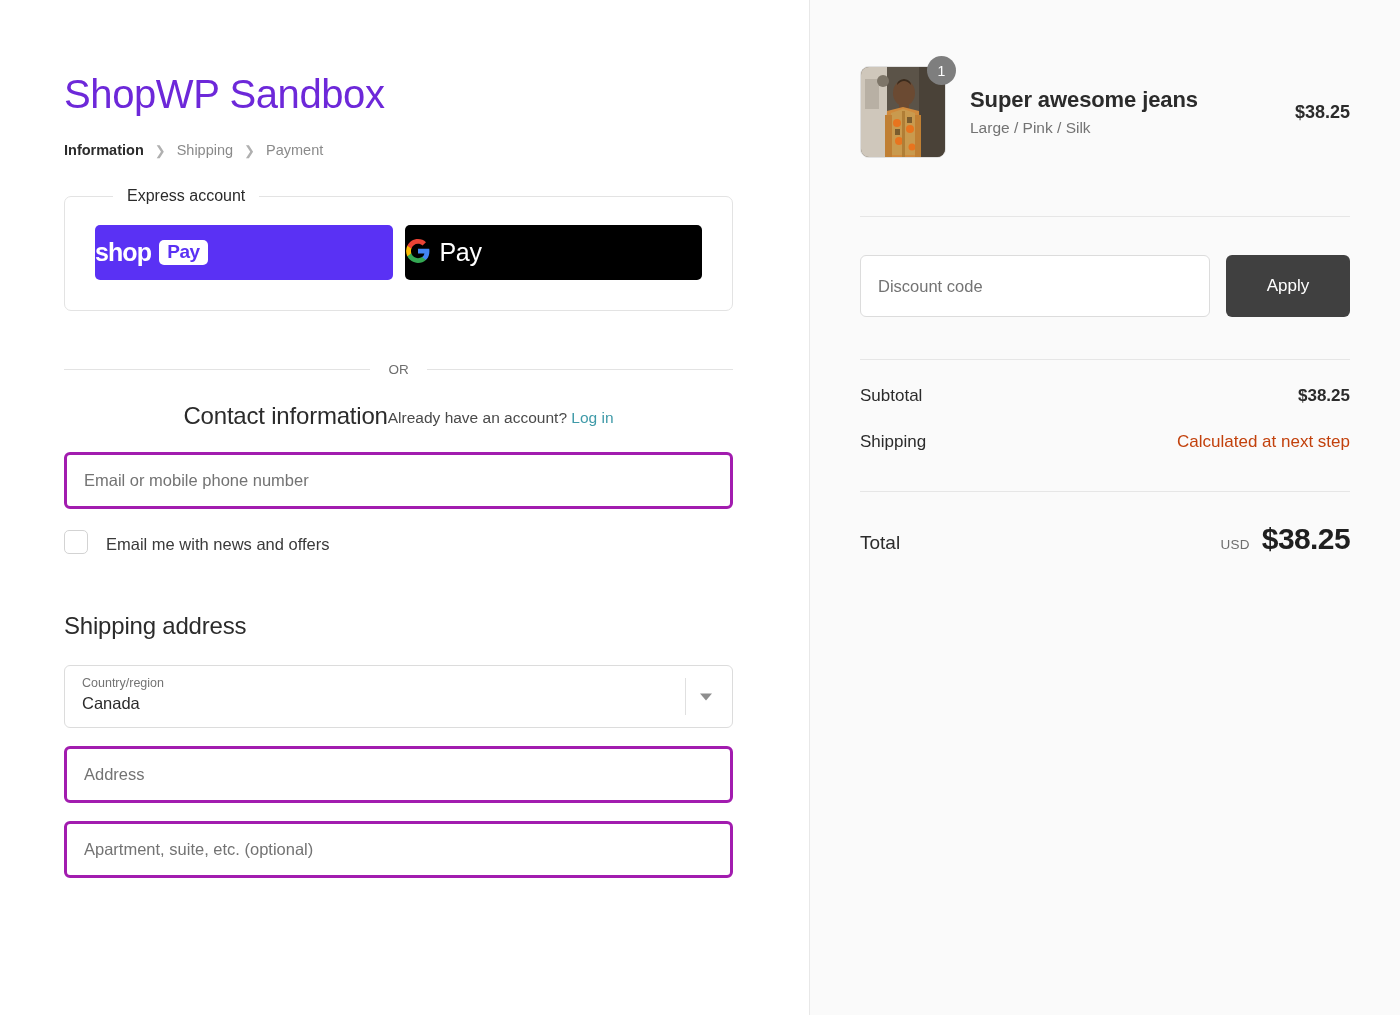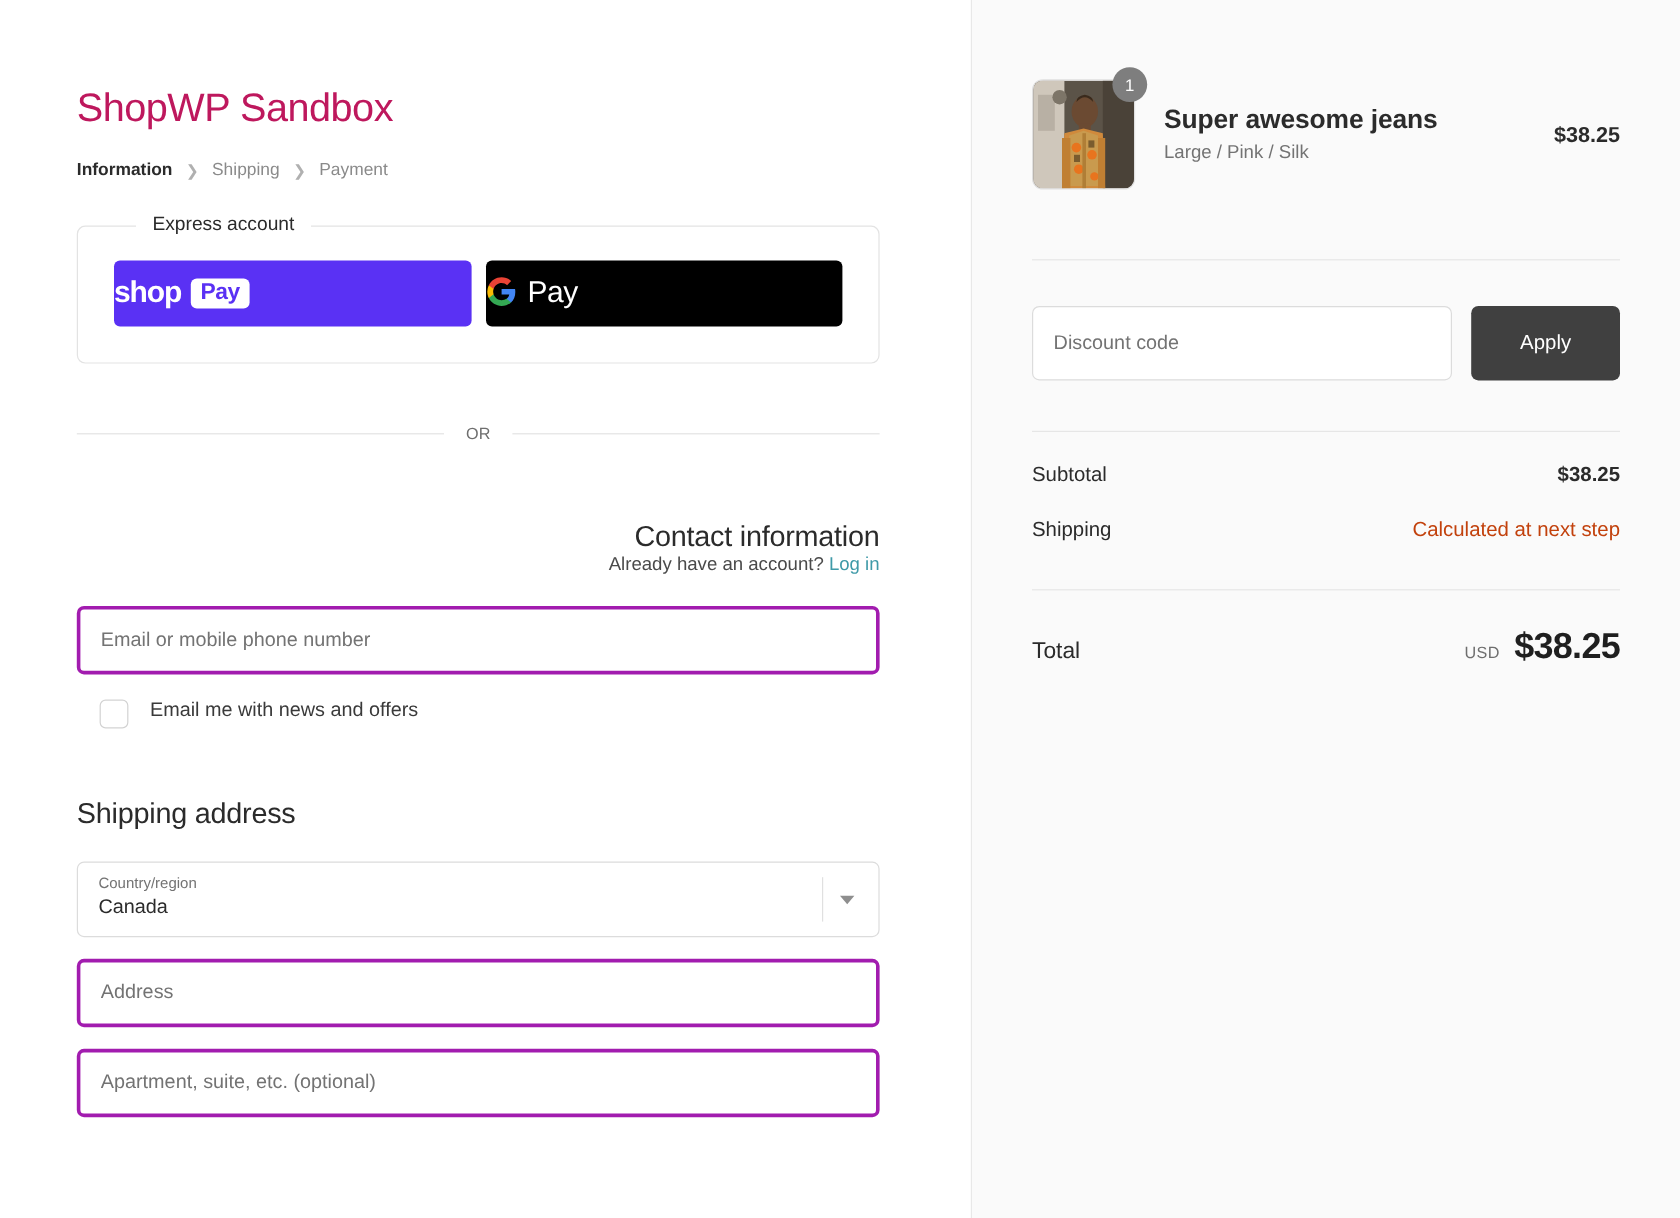--- a/index.html
+++ b/index.html
@@ -12,21 +12,21 @@
   .page { display: flex; width: 1400px; height: 1015px; }
 
   
   .main-col {
     width: 810px; height: 1015px; background: #ffffff;
     border-right: 1px solid #e8e8e8; position: relative;
   }
   .main-inner { padding: 72px 76px 0 64px; }
 
   .shop-title {
-    font-size: 33px; font-weight: 400; color: #be185d;
+    font-size: 40px; font-weight: 400; color: #6d28d9;
     letter-spacing: -0.4px; line-height: 1.1;
   }
   .breadcrumb {
     margin-top: 26px; display: flex; align-items: center; gap: 11px;
     font-size: 14.5px;
   }
   .crumb { color: #8a8a8a; }
   .crumb.current { color: #2b2b2b; font-weight: 700; }
   .crumb-sep { color: #b0b0b0; font-size: 13px; line-height: 1; }
 
@@ -61,37 +61,36 @@
   
   .or-row {
     display: flex; align-items: center; gap: 18px; margin-top: 51px;
   }
   .or-line { flex: 1; height: 1px; background: #e3e3e3; }
   .or-text { font-size: 13.5px; color: #6e6e6e; }
 
   
   .sec-head {
     display: flex; align-items: flex-end; justify-content: center;
-    margin-top: 65px;
-    flex-direction: column;
+    margin-top: 25px;
   }
   .sec-title { font-size: 24px; color: #2b2b2b; font-weight: 400; letter-spacing: -0.2px; }
   .acct-line { font-size: 15.5px; color: #4a4a4a; padding-bottom: 3px; }
   .acct-link { color: #3f9aa8; text-decoration: none; cursor: pointer; }
 
   .field {
     width: 100%; height: 57px; border: 3px solid #a21caf; border-radius: 6px;
     background: #fff; font-size: 16.5px; color: #2b2b2b; padding: 0 17px;
     font-family: "Liberation Sans", sans-serif; outline: none;
   }
   .field::placeholder { color: #737373; }
   .mt20 { margin-top: 22px; }
   .mt18 { margin-top: 18px; }
 
-  .check-row { display: flex; align-items: flex-start; gap: 18px; margin-top: 21px; margin-left: 19px; }
+  .check-row { display: flex; align-items: flex-end; gap: 18px; margin-top: 21px; }
   .checkbox {
     width: 24px; height: 24px; border: 1px solid #d3d3d3; border-radius: 5px;
     background: #fff; cursor: pointer; flex: none;
   }
   .check-label { font-size: 16.5px; color: #3a3a3a; }
 
   .sec-title-ship { margin-top: 58px; }
 
   
   .select-wrap {

